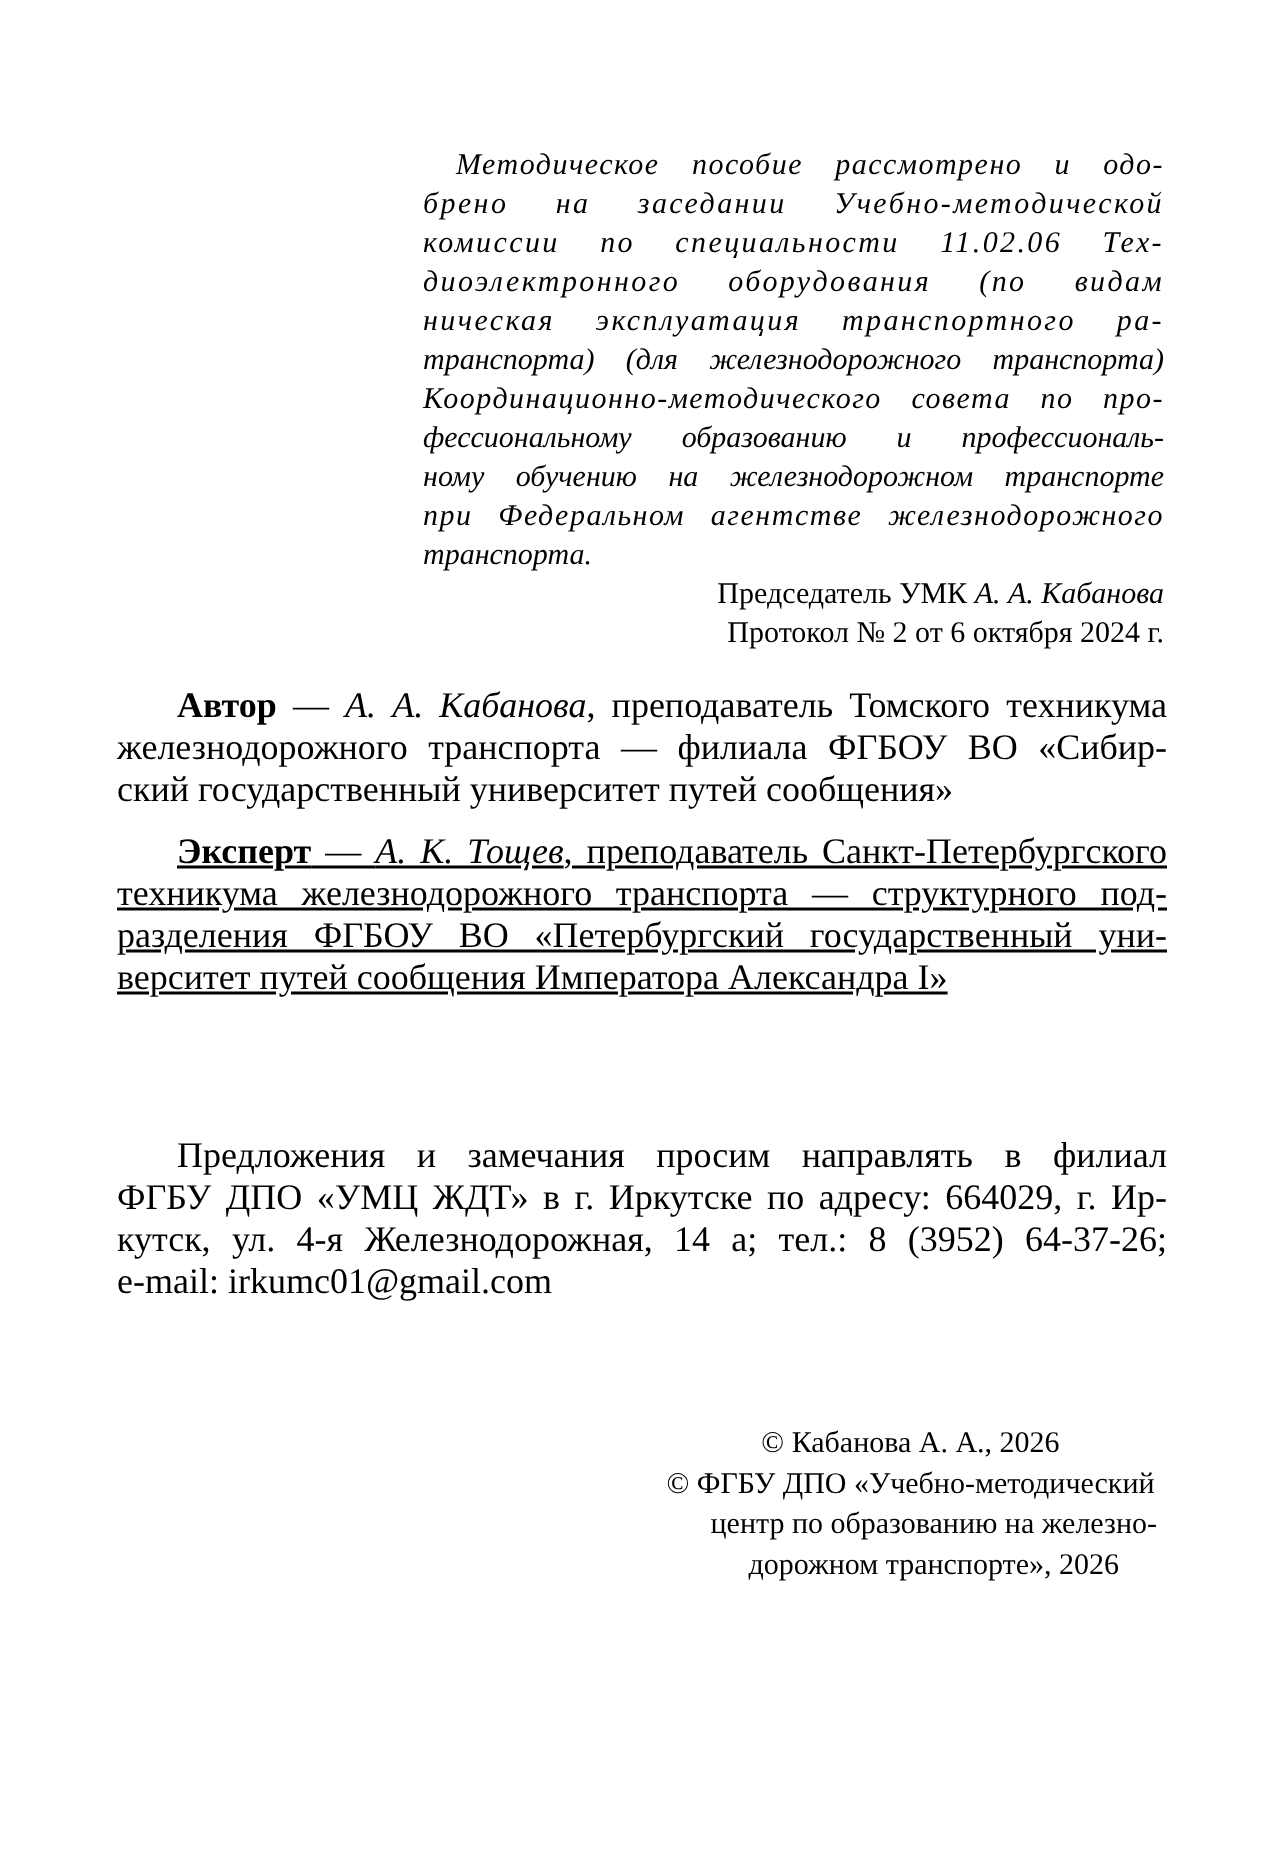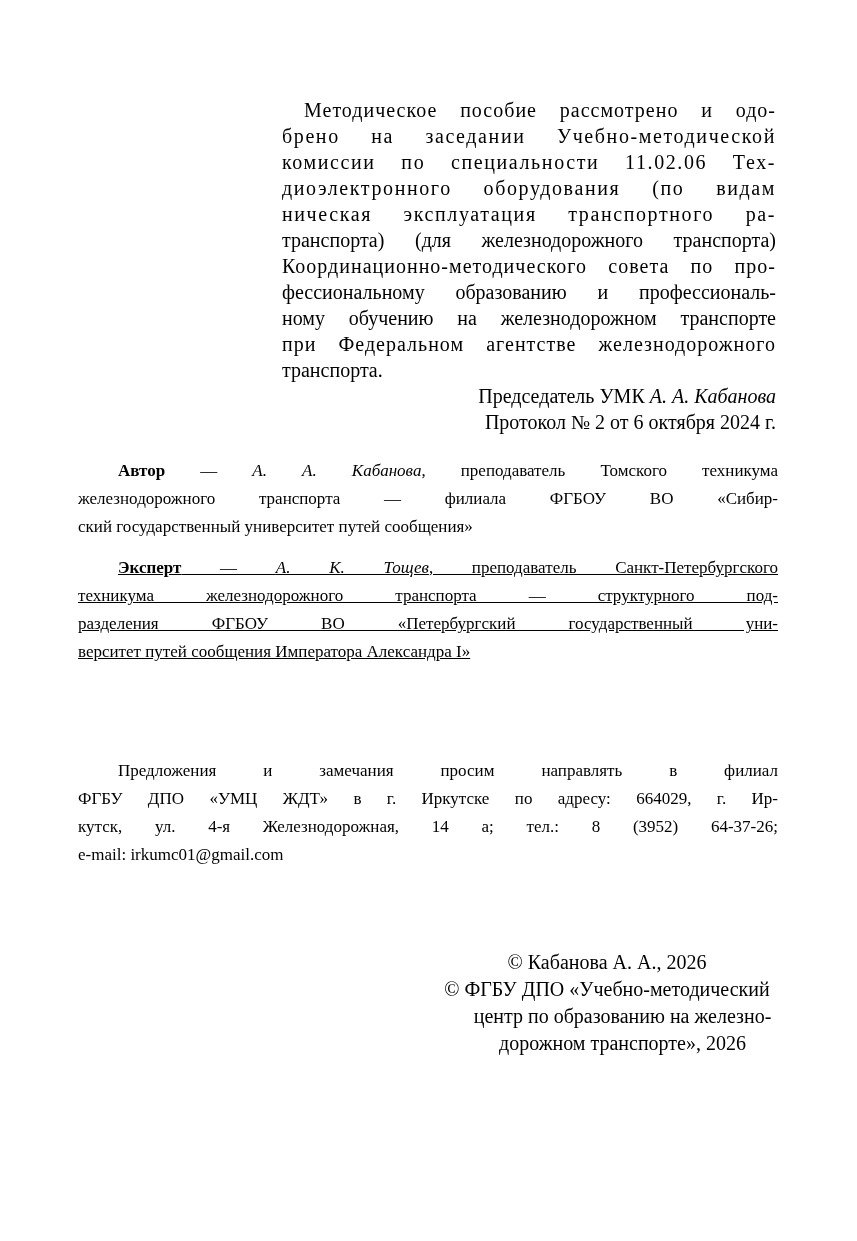--- a/index.html
+++ b/index.html
@@ -40,32 +40,33 @@
   
   .ls1 { letter-spacing: 1.0px; }
   .ls2 { letter-spacing: 1.6px; }
 
   #approval {
     left: 282px;
     top: 97px;
     width: 494px;
     font-size: 20px;
     line-height: 26px;
+    font-style: italic;
   }
   #chair {
     left: 282px;
     top: 383px;
     width: 494px;
     font-size: 20px;
     line-height: 26px;
   }
   .para {
     left: 78px;
     width: 700px;
-    font-size: 17px;
+    font-size: 24px;
     line-height: 28px;
   }
   #author { top: 457px; }
   #expert { top: 554px; text-decoration: underline; }
   #proposals { top: 757px; }
   #copyright {
     left: 397px;
     top: 949px;
     width: 420px;
     font-size: 20px;

